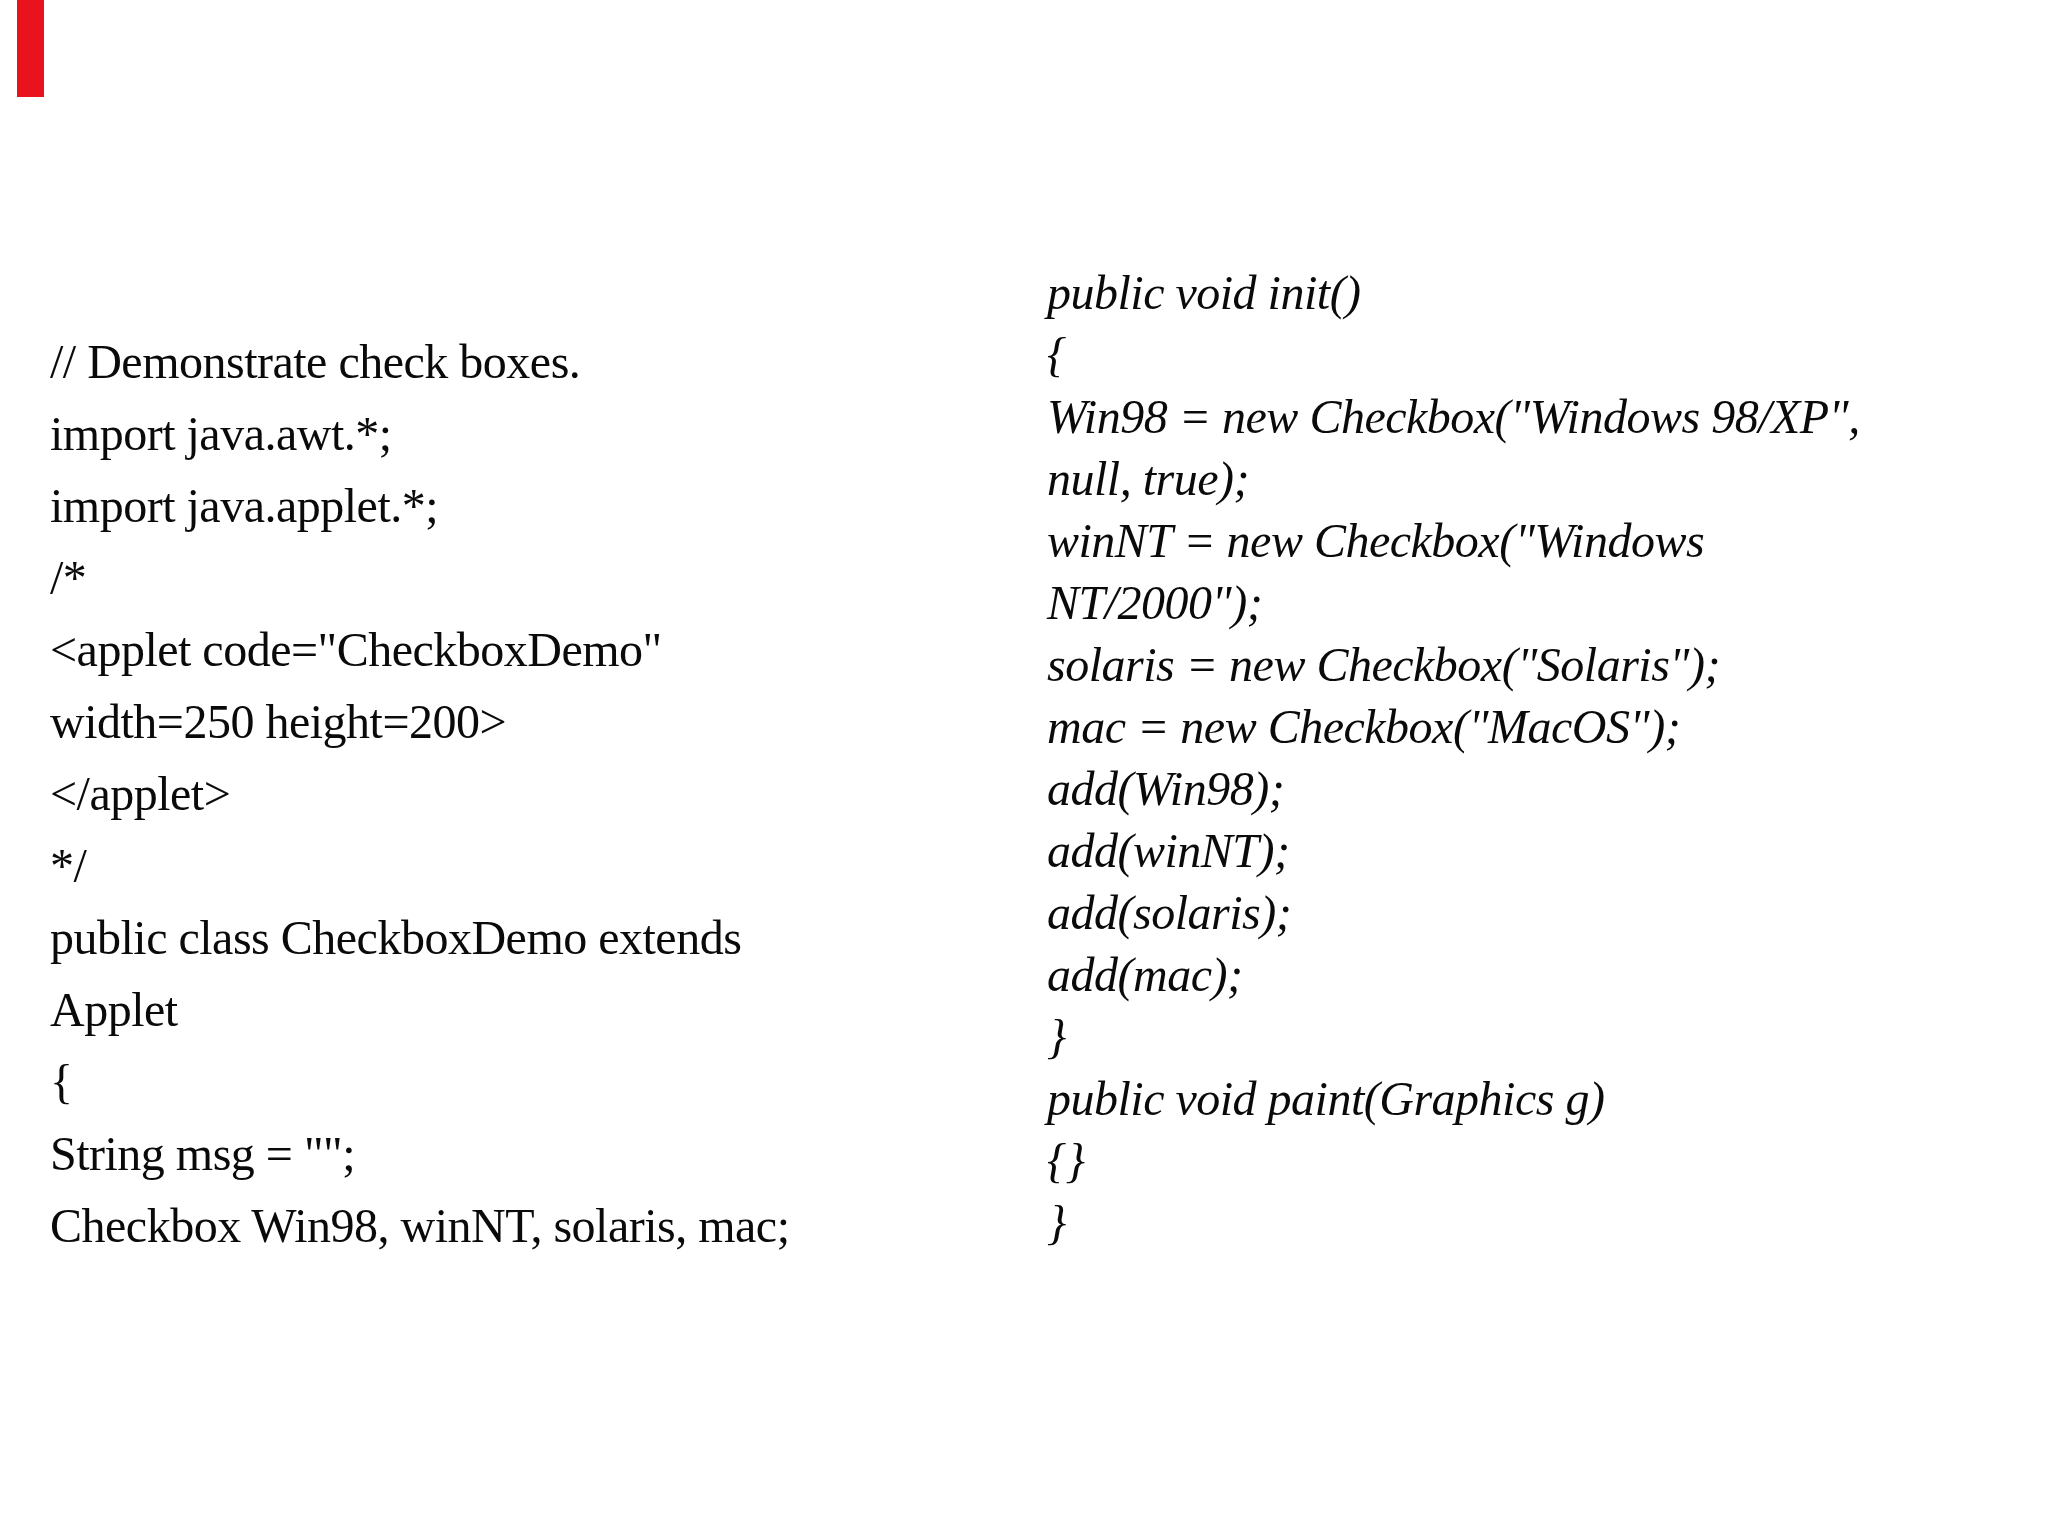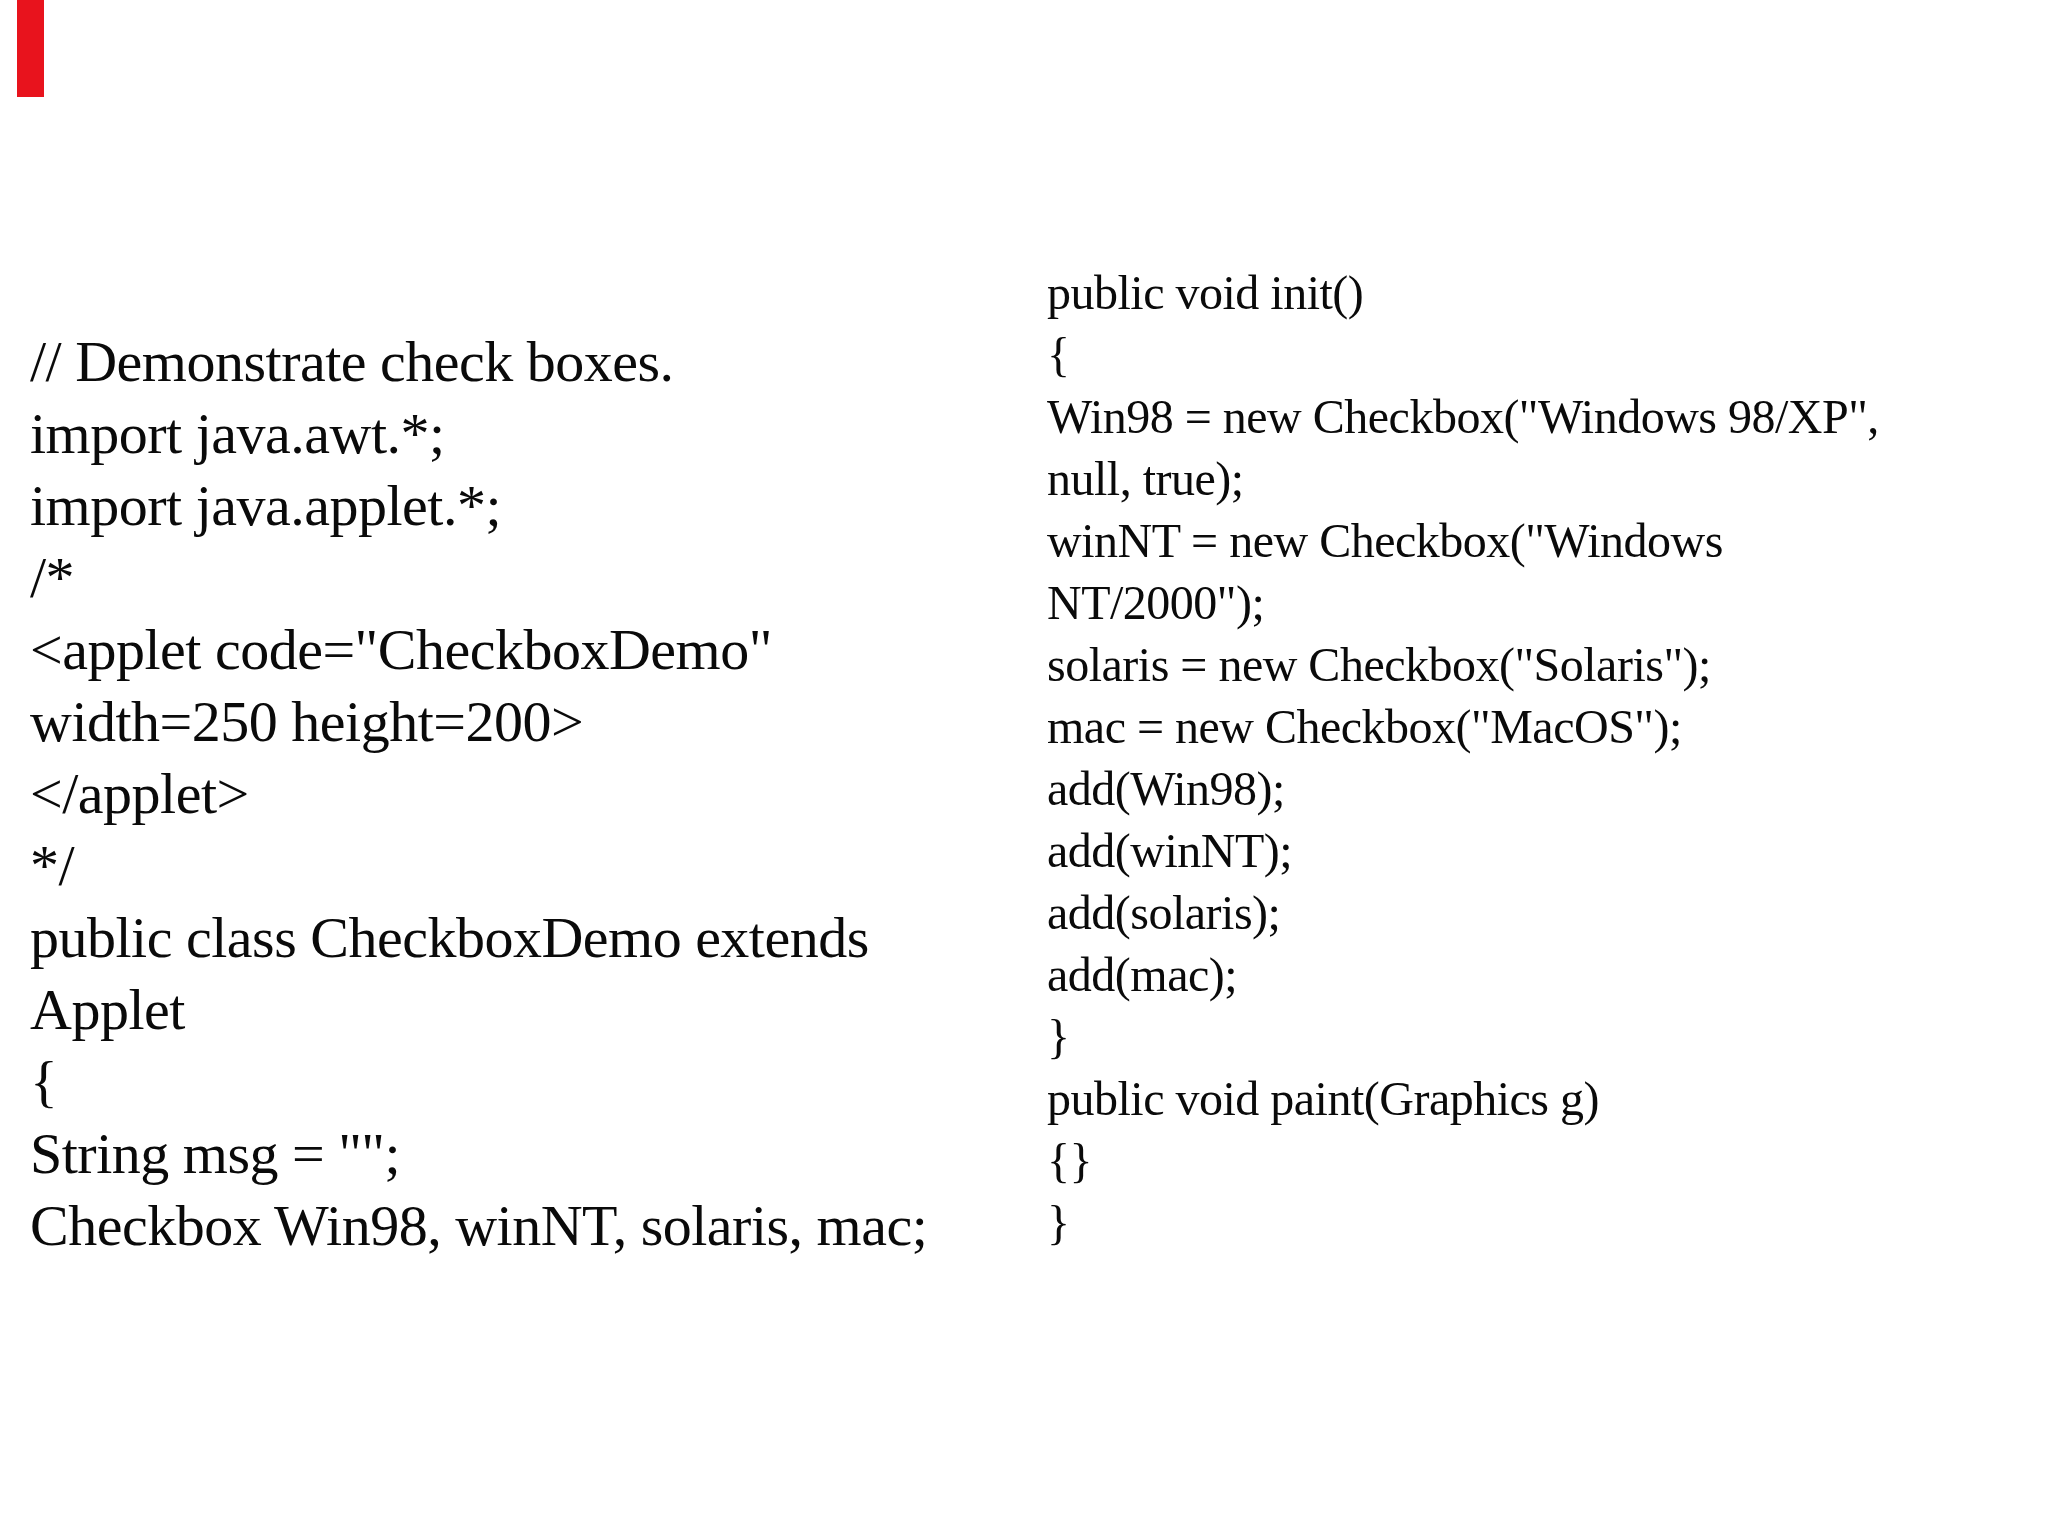--- a/index.html
+++ b/index.html
@@ -22,32 +22,33 @@
     width: 27px;
     height: 97px;
   }
   .code-col {
     position: absolute;
     white-space: pre;
     color: #0a0a0a;
     letter-spacing: -0.5px;
   }
   .code-col-left {
-    left: 30px;
+    left: 50px;
     top: 326px;
     width: 990px;
-    font-size: 58px;
+    font-size: 48px;
     line-height: 72px;
   }
   .code-col-right {
     left: 1047px;
     top: 262px;
     width: 990px;
     font-size: 48px;
     line-height: 62px;
+    font-style: italic;
   }
   .code-line {
     min-height: 1em;
   }
 </style>
 </head>
 <body>
 
 <div class="slide" style="background-color: rgb(255, 255, 255);">
   <div class="accent-bar" style="background-color: rgb(232, 19, 29);"></div>

